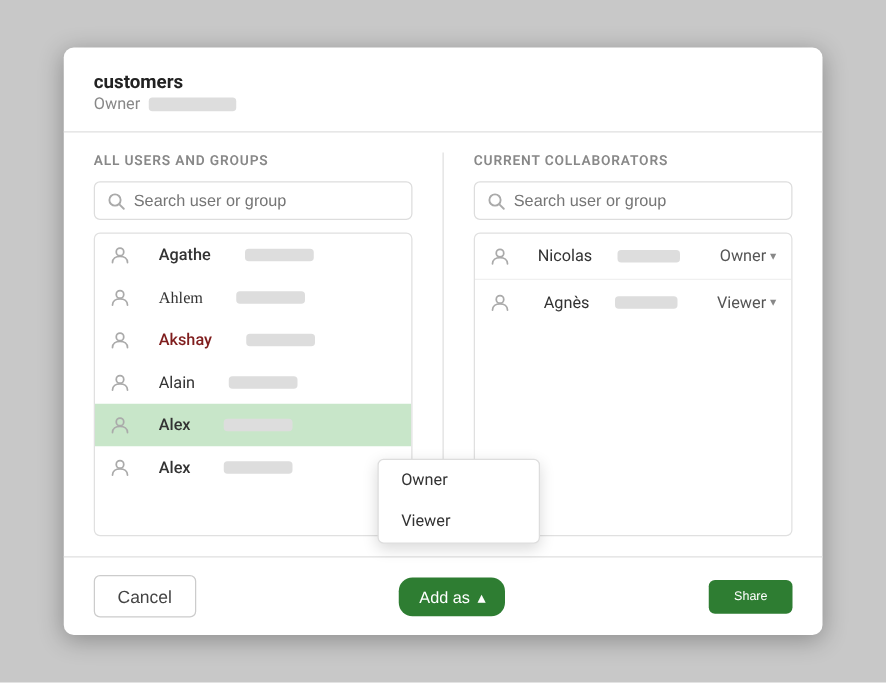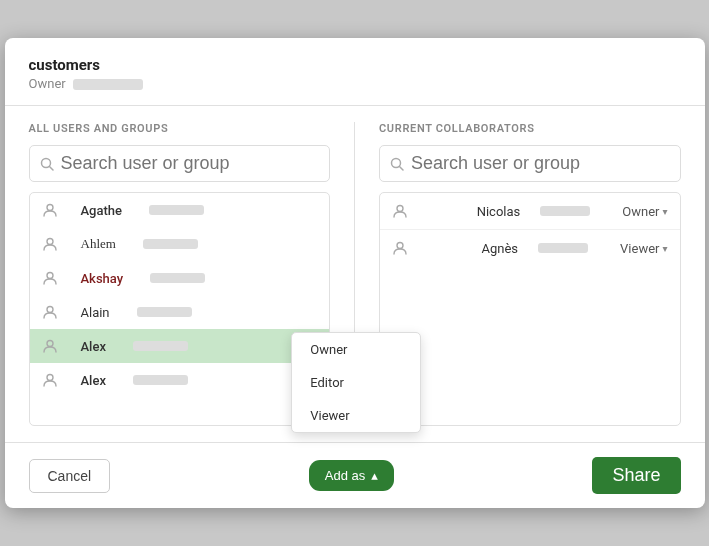--- a/index.html
+++ b/index.html
@@ -8,21 +8,21 @@
       background: #c8c8c8;
       display: flex;
       justify-content: center;
       align-items: center;
       width: 709px;
       height: 546px;
       overflow: hidden;
     }
     .modal-overlay {
       position: relative;
-      width: 709px;
+      width: 607px;
       height: 546px;
       display: flex;
       justify-content: center;
       align-items: center;
     }
     .modal {
       background: #fff;
       border-radius: 8px;
       width: 700px;
       min-height: 470px;
@@ -71,21 +71,21 @@
       border: 1px solid #ddd;
       border-radius: 5px;
       padding: 7px 10px;
       margin-bottom: 10px;
       gap: 7px;
       background: #fff;
     }
     .search-box input {
       border: none;
       outline: none;
-      font-size: 18px;
+      font-size: 13px;
       color: #555;
       width: 100%;
       background: transparent;
     }
     .search-icon-svg {
       color: #aaa;
       flex-shrink: 0;
     }
     .user-list {
       border: 1px solid #e0e0e0;
@@ -172,21 +172,21 @@
       cursor: pointer;
       display: flex;
       align-items: center;
       gap: 6px;
     }
     .btn-share {
       background: #2e7d32;
       border: none;
       border-radius: 5px;
       padding: 8px 20px;
-      font-size: 18px;
+      font-size: 10px;
       color: #fff;
       cursor: pointer;
     }
     .dropdown-menu {
       position: absolute;
       bottom: 58px;
       left: 50%;
       transform: translateX(-60px);
       background: #fff;
       border: 1px solid #ddd;
@@ -328,20 +328,19 @@
     <div class="modal-footer">
       <button class="btn-cancel">Cancel</button>
       <div style="display:flex; align-items:center; gap:8px; position:relative;">
         <button class="btn-add-as">
           <span>Add as</span>
           <span>▴</span>
         </button>
 
         <div class="dropdown-menu" id="dropdown-menu">
         <div class="dropdown-item">Owner</div>
-            <div class="dropdown-item">Editor</div>
             <div class="dropdown-item">Viewer</div>
           </div>
       </div>
       <button class="btn-share">Share</button>
     </div>
   </div>
 </div>
 
 </body></html>

